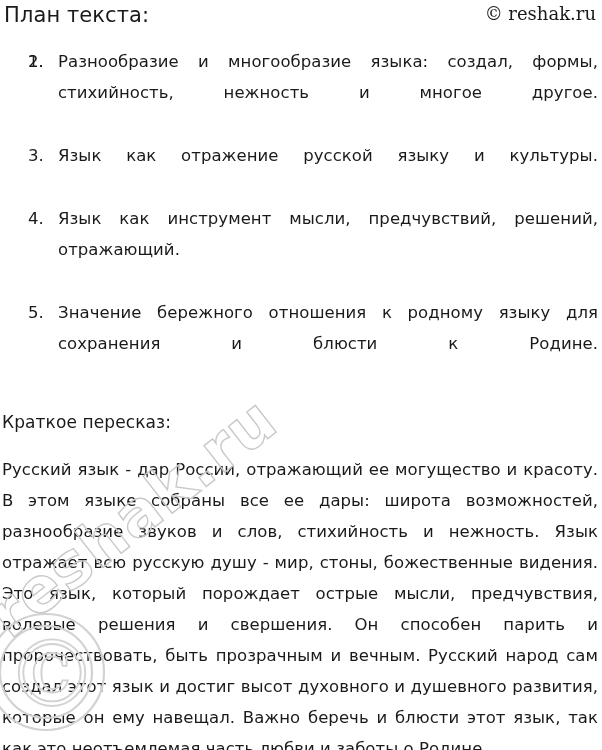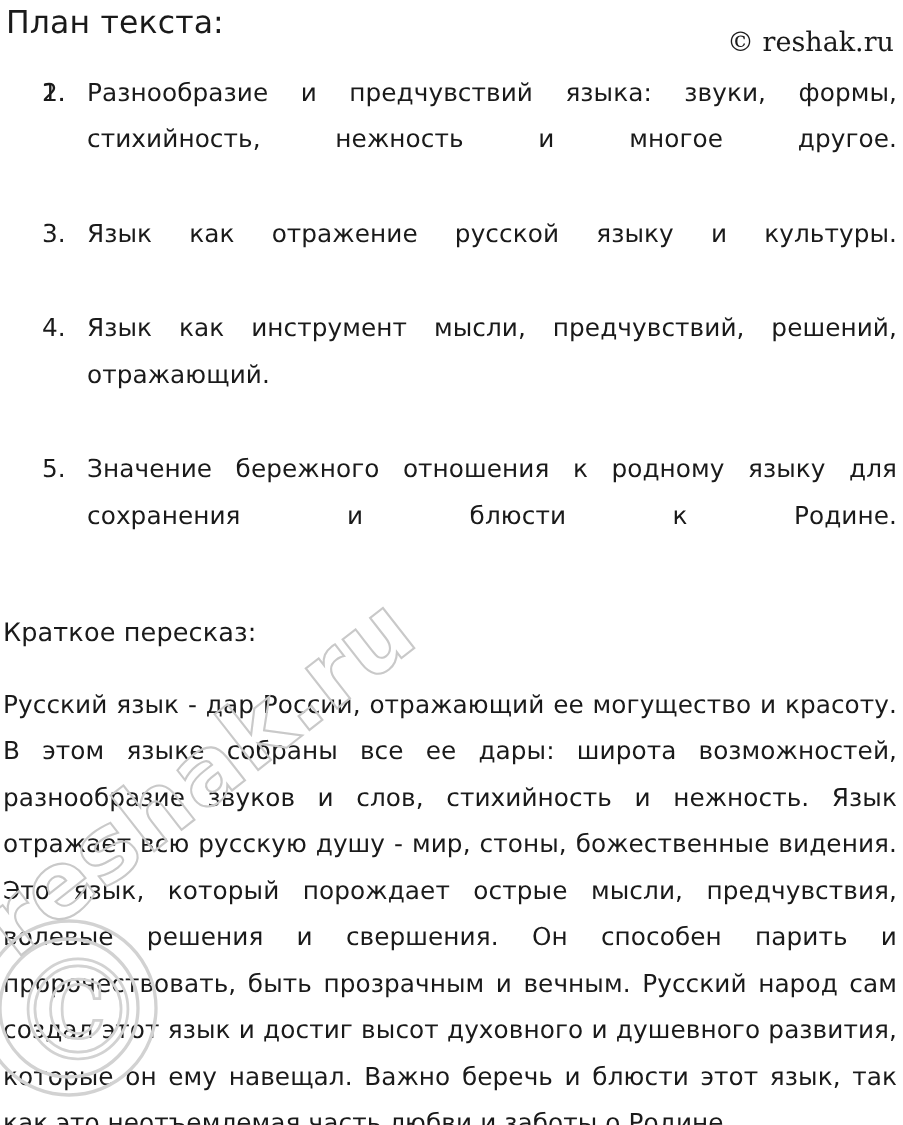--- a/index.html
+++ b/index.html
@@ -63,21 +63,21 @@
   }
   #plan-heading {
     font-size: 21px;
     line-height: 20px;
     letter-spacing: 0.1px;
     display: inline-block;
   }
   #copyright-notice {
     position: absolute;
     right: 6px;
-    top: 18px;
+    top: 3px;
     font-family: "DejaVu Serif", serif;
     font-size: 18px;
     line-height: 22px;
     color: #1a1a1a;
     white-space: nowrap;
   }
 
   #plan-list {
     list-style: none;
     margin: 16px 0 0 0;
@@ -149,21 +149,21 @@
     <div id="plan-heading">План текста:</div>
     <div id="copyright-notice">© reshak.ru</div>
   </div>
 
   <ol id="plan-list">
     <li class="plan-item">
       <span class="marker">1.</span>
     </li>
     <li class="plan-item">
       <span class="marker">2.</span>
-      <span class="item-text">Разнообразие и предчувствий языка: звуки, формы, стихийность, нежность и многое другое.</span>
+      <span class="item-text">Разнообразие и многообразие языка: создал, формы, стихийность, нежность и многое другое.</span>
     </li>
     <li class="plan-item">
       <span class="marker">3.</span>
       <span class="item-text">Язык как отражение русской языку и культуры.</span>
     </li>
     <li class="plan-item">
       <span class="marker">4.</span>
       <span class="item-text">Язык как инструмент мысли, предчувствий, решений, отражающий.</span>
     </li>
     <li class="plan-item">

